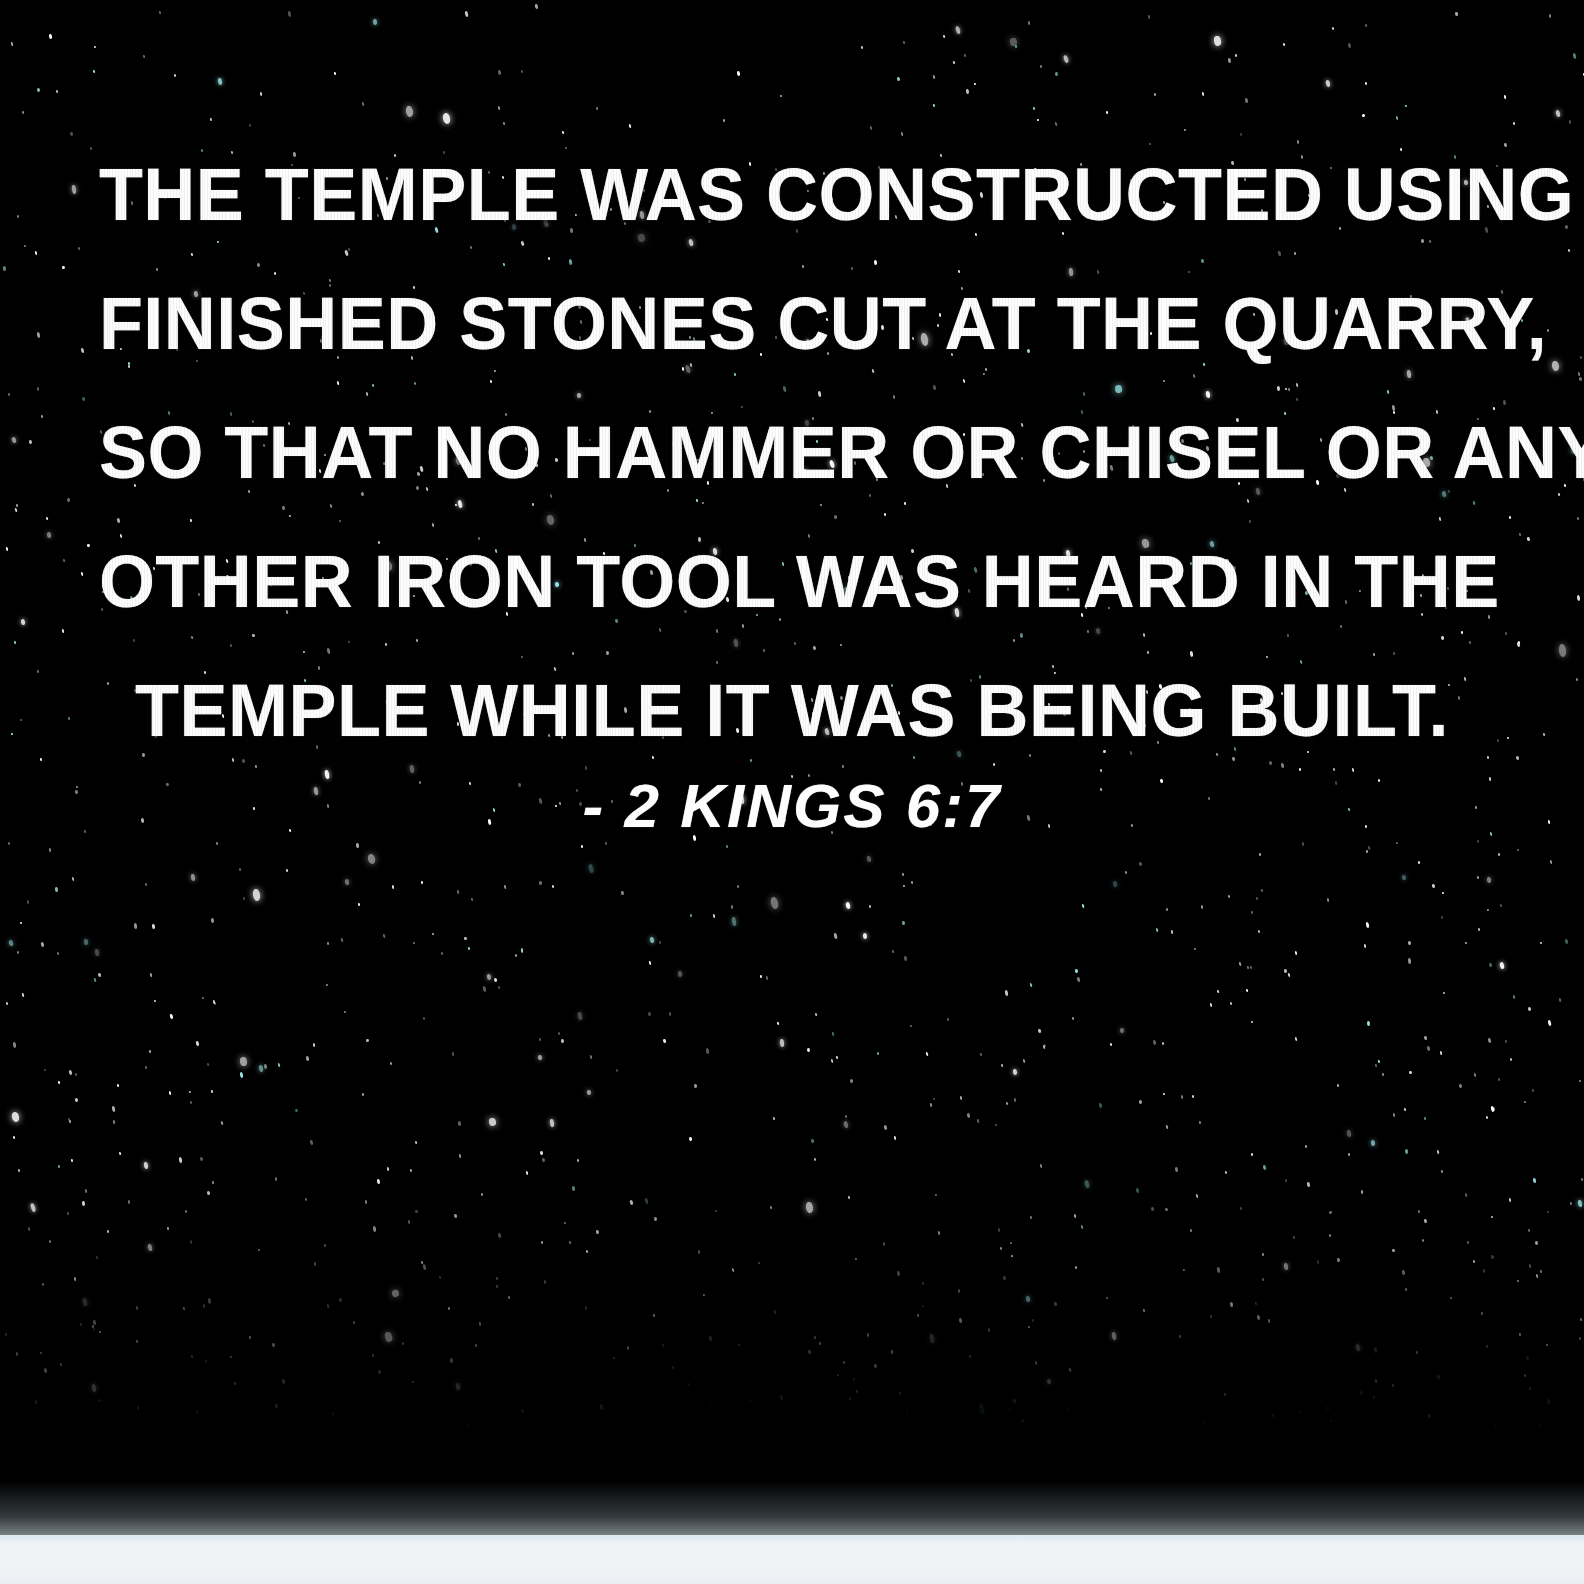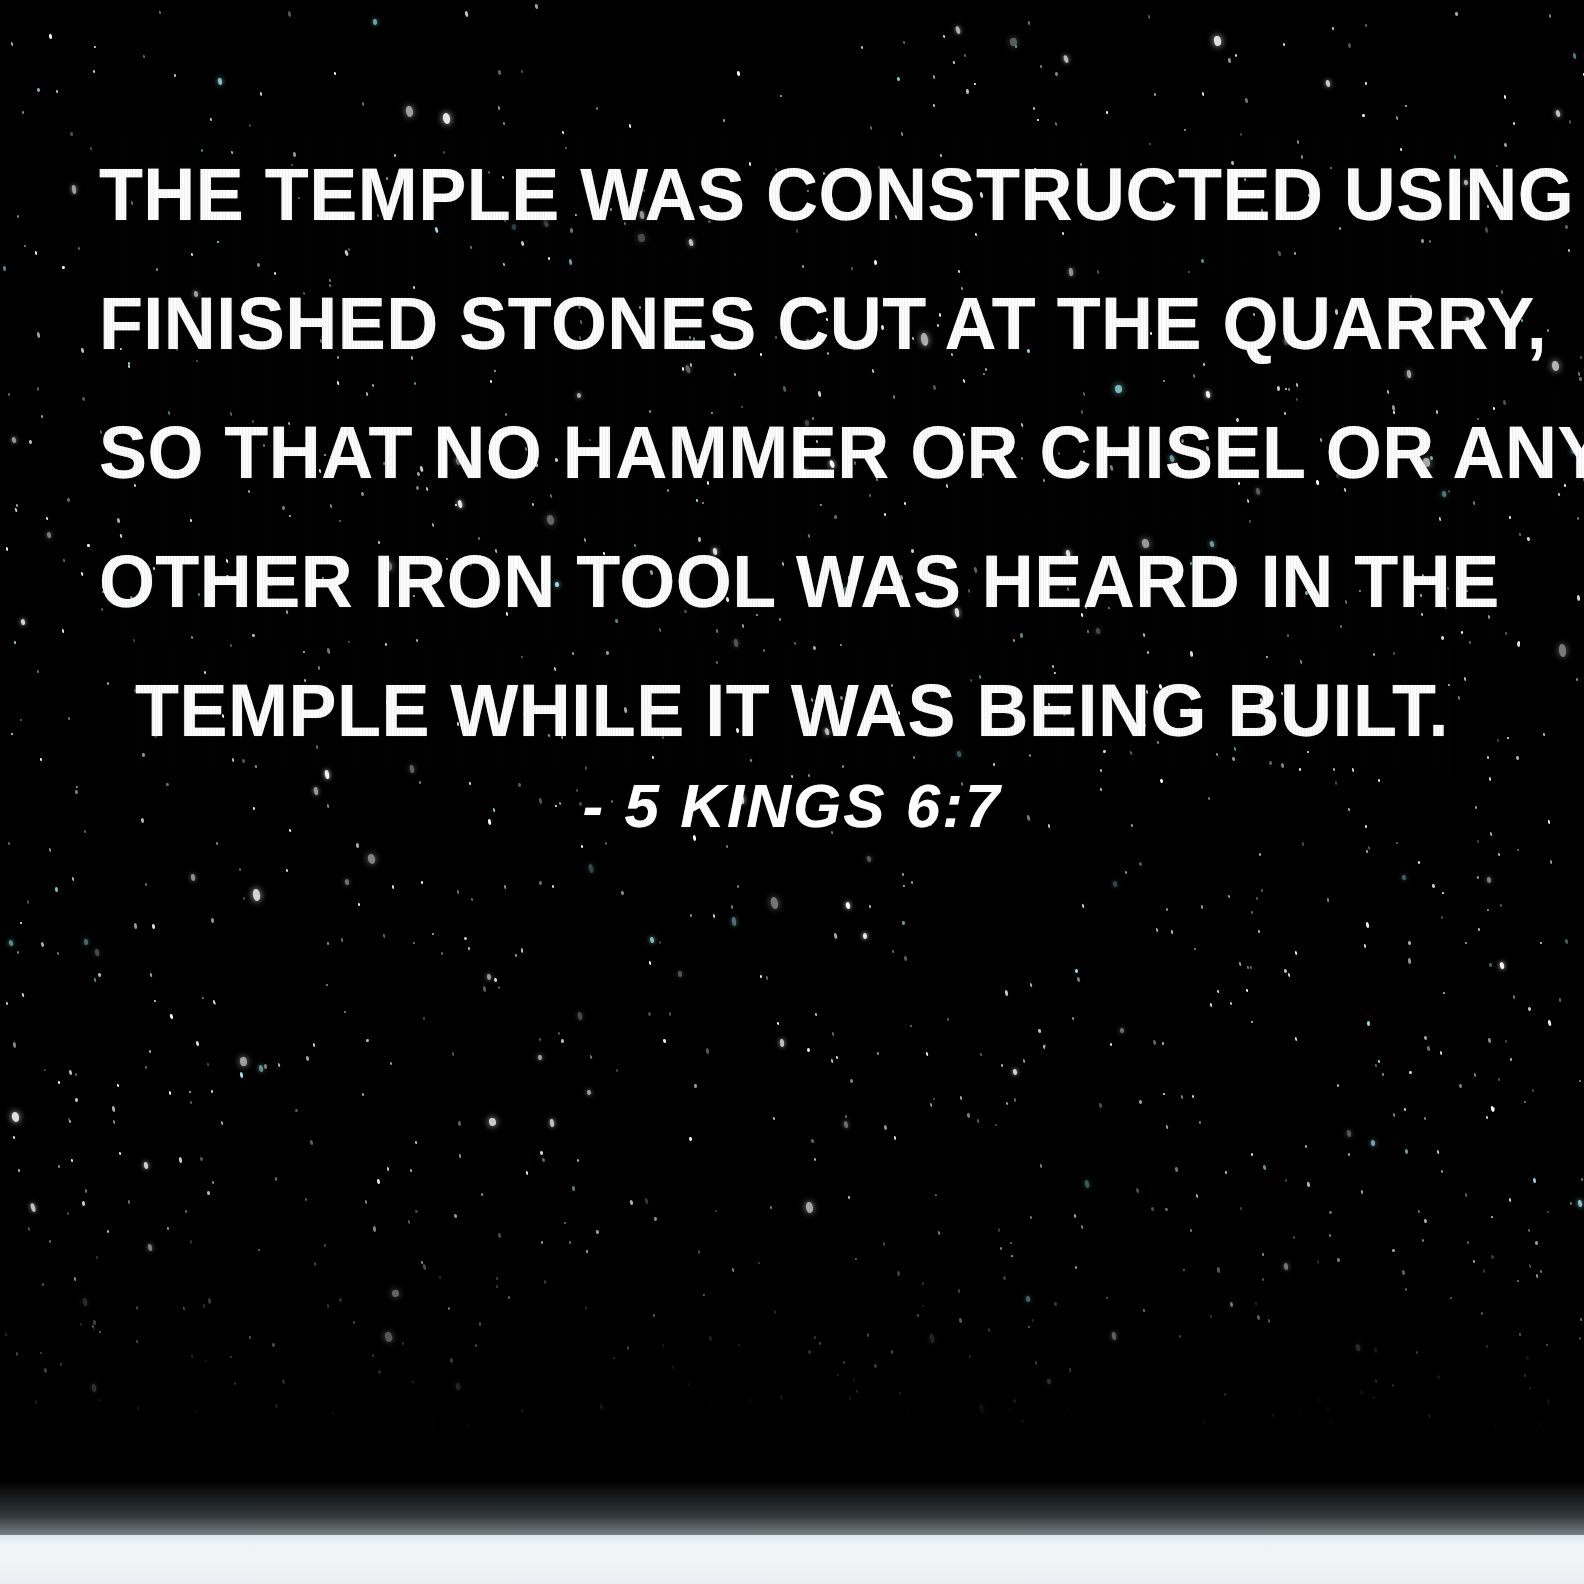--- a/index.html
+++ b/index.html
@@ -1395,15 +1395,15 @@
   <div class="ground"></div>
 
   <div class="verse-block">
     <div class="verse-line"><span class="inner">THE TEMPLE WAS CONSTRUCTED USING</span></div>
     <div class="verse-line"><span class="inner">FINISHED STONES CUT AT THE QUARRY,</span></div>
     <div class="verse-line"><span class="inner">SO THAT NO HAMMER OR CHISEL OR ANY</span></div>
     <div class="verse-line"><span class="inner">OTHER IRON TOOL WAS HEARD IN THE</span></div>
     <div class="verse-line"><span class="inner">TEMPLE WHILE IT WAS BEING BUILT.</span></div>
   </div>
 
-  <div class="attribution">- 5 KINGS 6:7</div>
+  <div class="attribution">- 2 KINGS 6:7</div>
 
 </div>
 
 </body></html>

